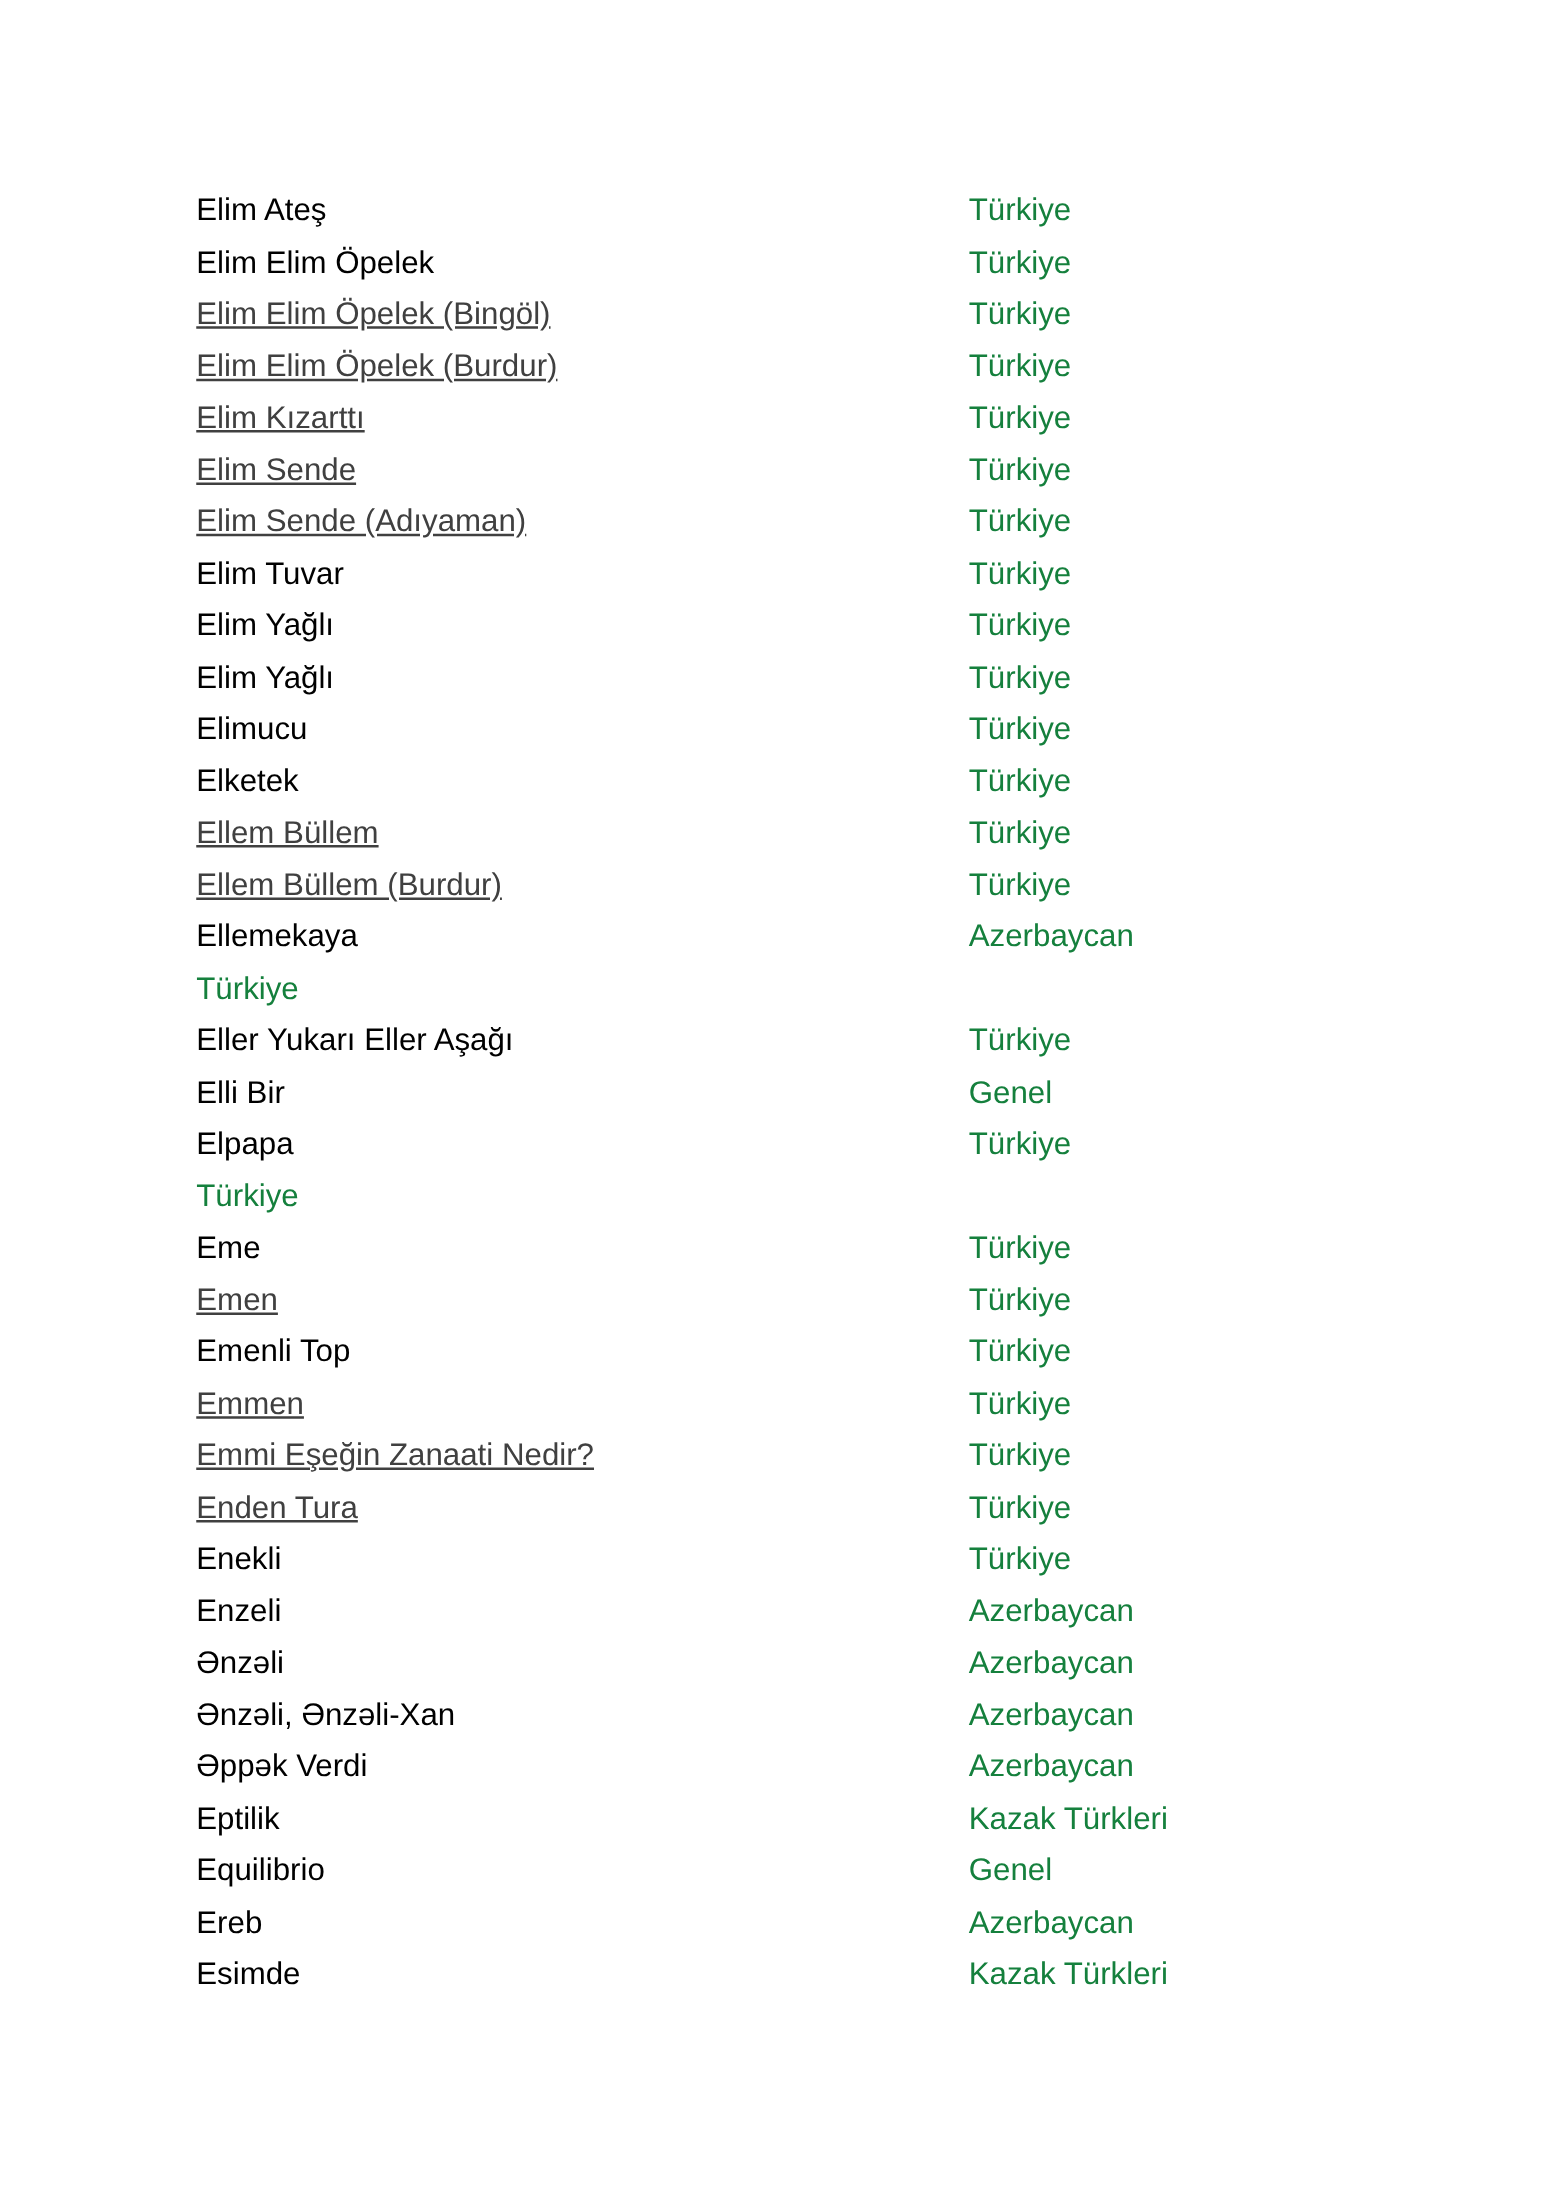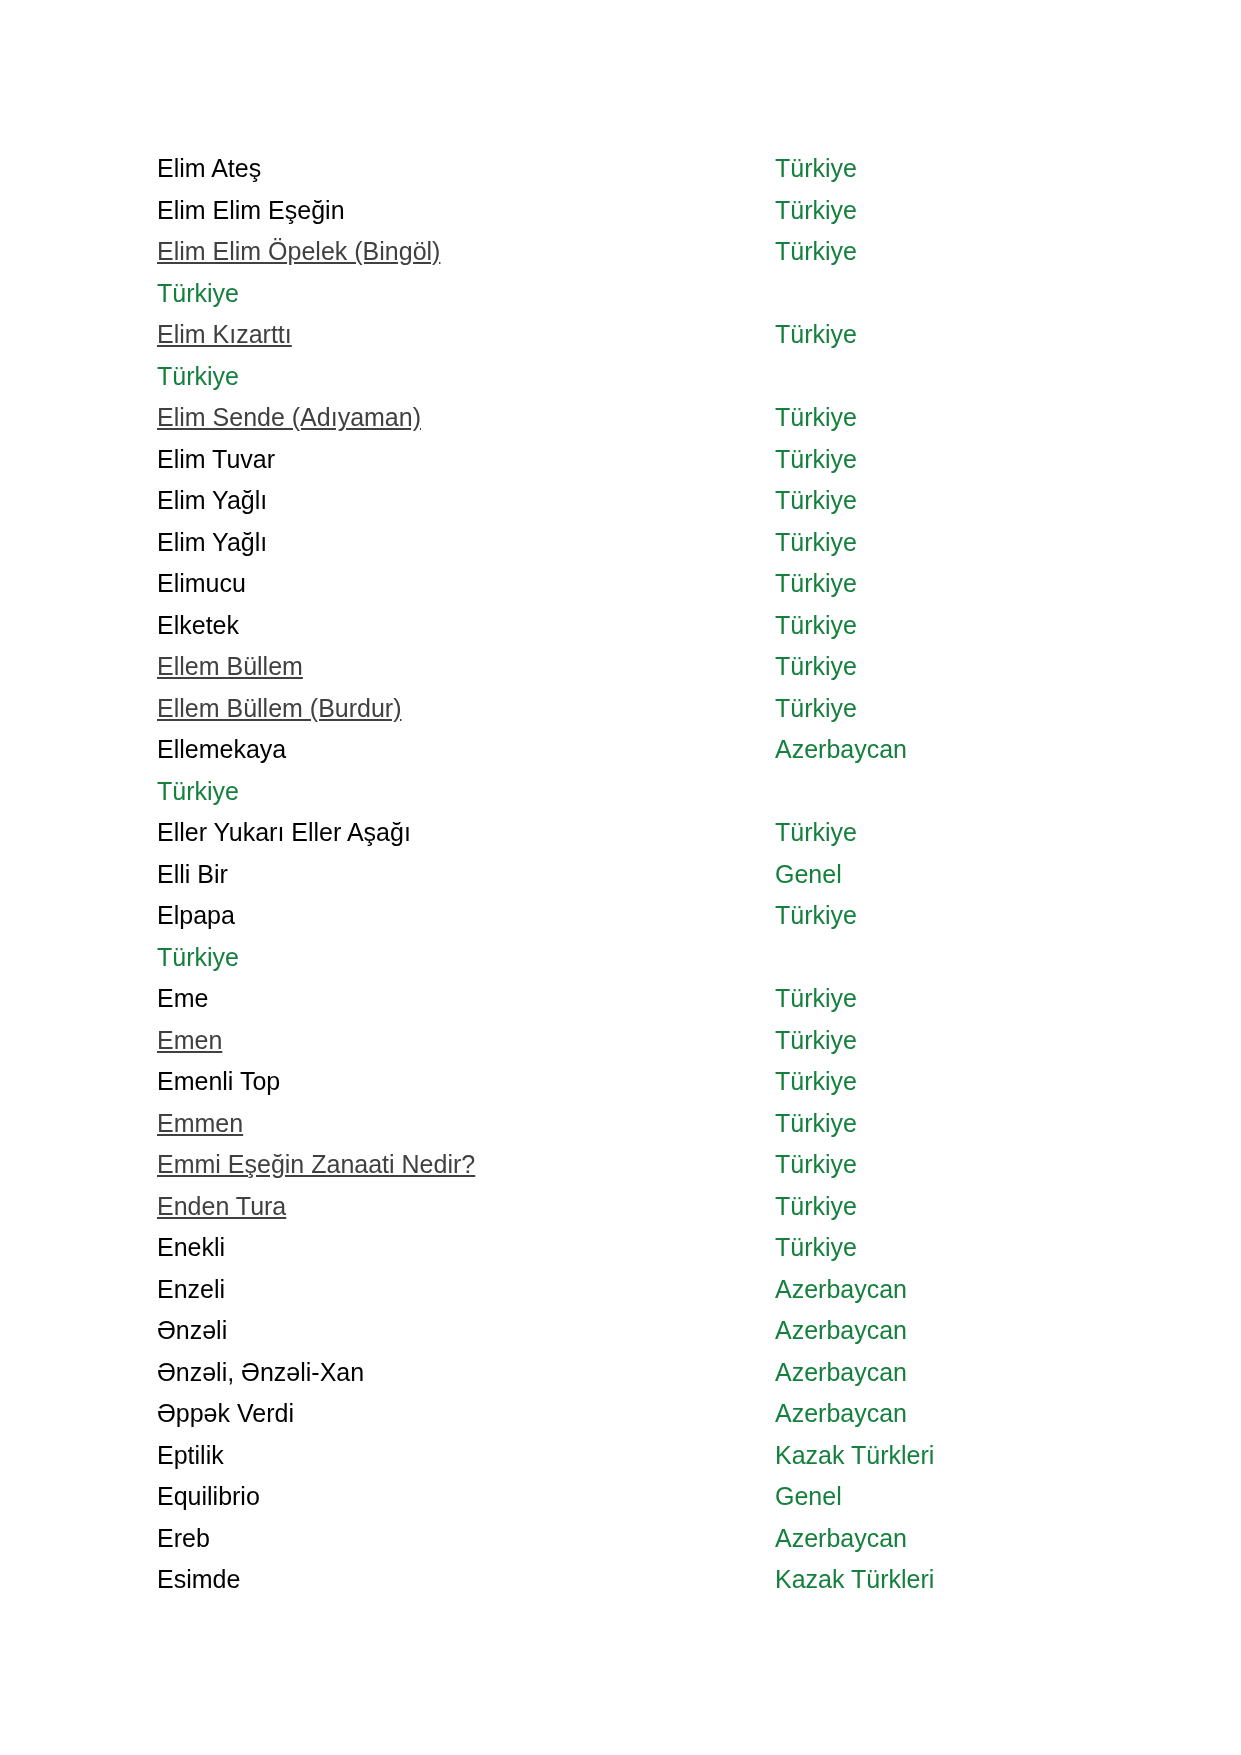--- a/index.html
+++ b/index.html
@@ -48,35 +48,37 @@
 </head>
 <body>
 
 <div class="page">
   <div class="list" id="rows-container">
       <div class="row">
         <span class="name">Elim Ateş</span>
         <span class="region">Türkiye</span>
       </div>
       <div class="row">
-        <span class="name">Elim Elim Eşeğin</span>
+        <span class="name">Elim Elim Öpelek</span>
         <span class="region">Türkiye</span>
       </div>
       <div class="row">
         <a class="name" href="#">Elim Elim Öpelek (Bingöl)</a>
         <span class="region">Türkiye</span>
       </div>
       <div class="row">
+        <a class="name" href="#">Elim Elim Öpelek (Burdur)</a>
         <span class="region">Türkiye</span>
       </div>
       <div class="row">
         <a class="name" href="#">Elim Kızarttı</a>
         <span class="region">Türkiye</span>
       </div>
       <div class="row">
+        <a class="name" href="#">Elim Sende</a>
         <span class="region">Türkiye</span>
       </div>
       <div class="row">
         <a class="name" href="#">Elim Sende (Adıyaman)</a>
         <span class="region">Türkiye</span>
       </div>
       <div class="row">
         <span class="name">Elim Tuvar</span>
         <span class="region">Türkiye</span>
       </div>

